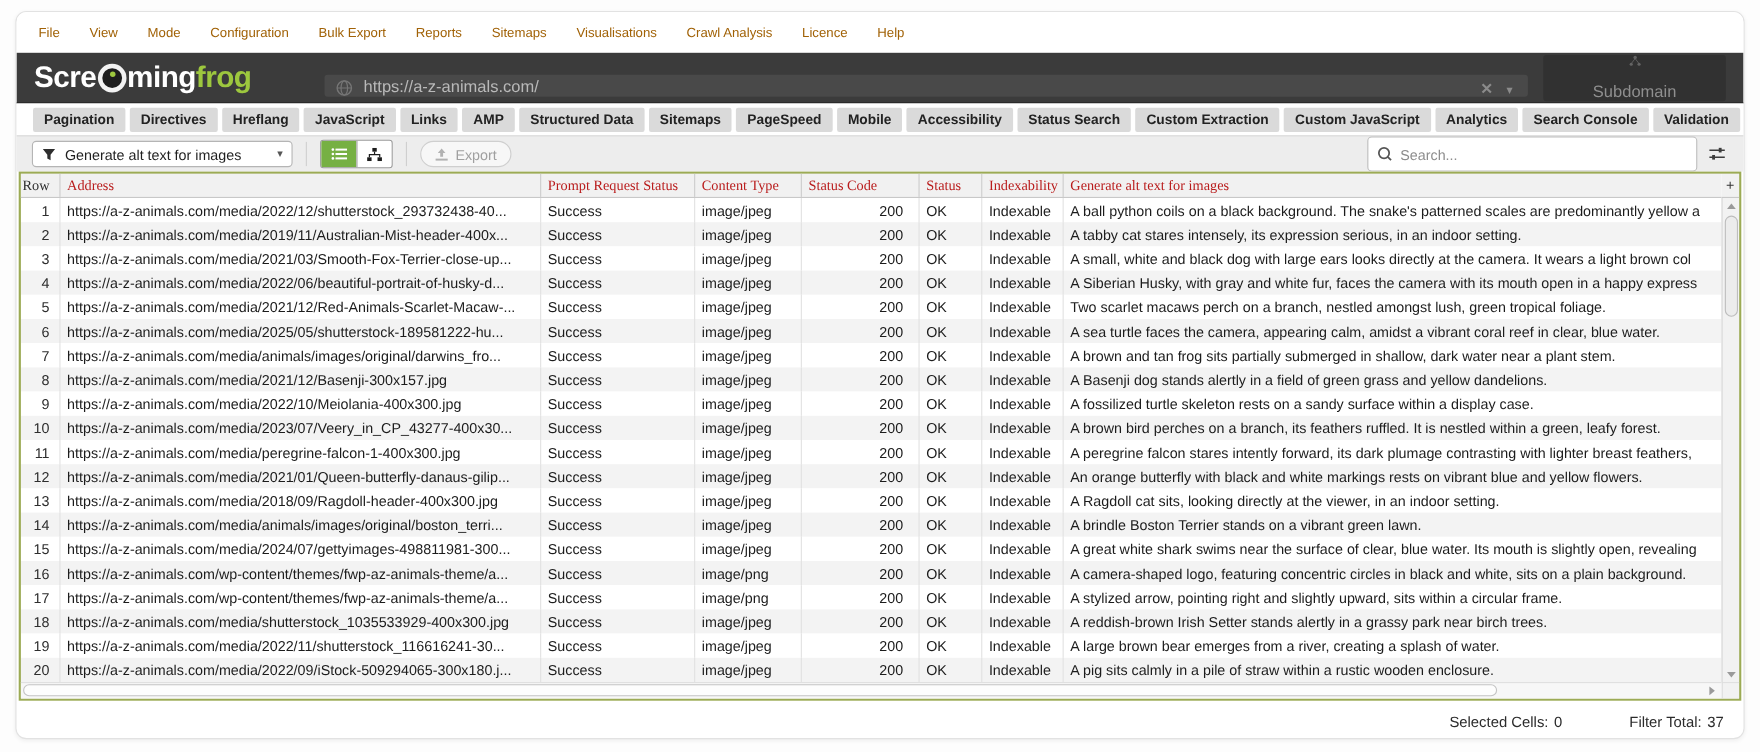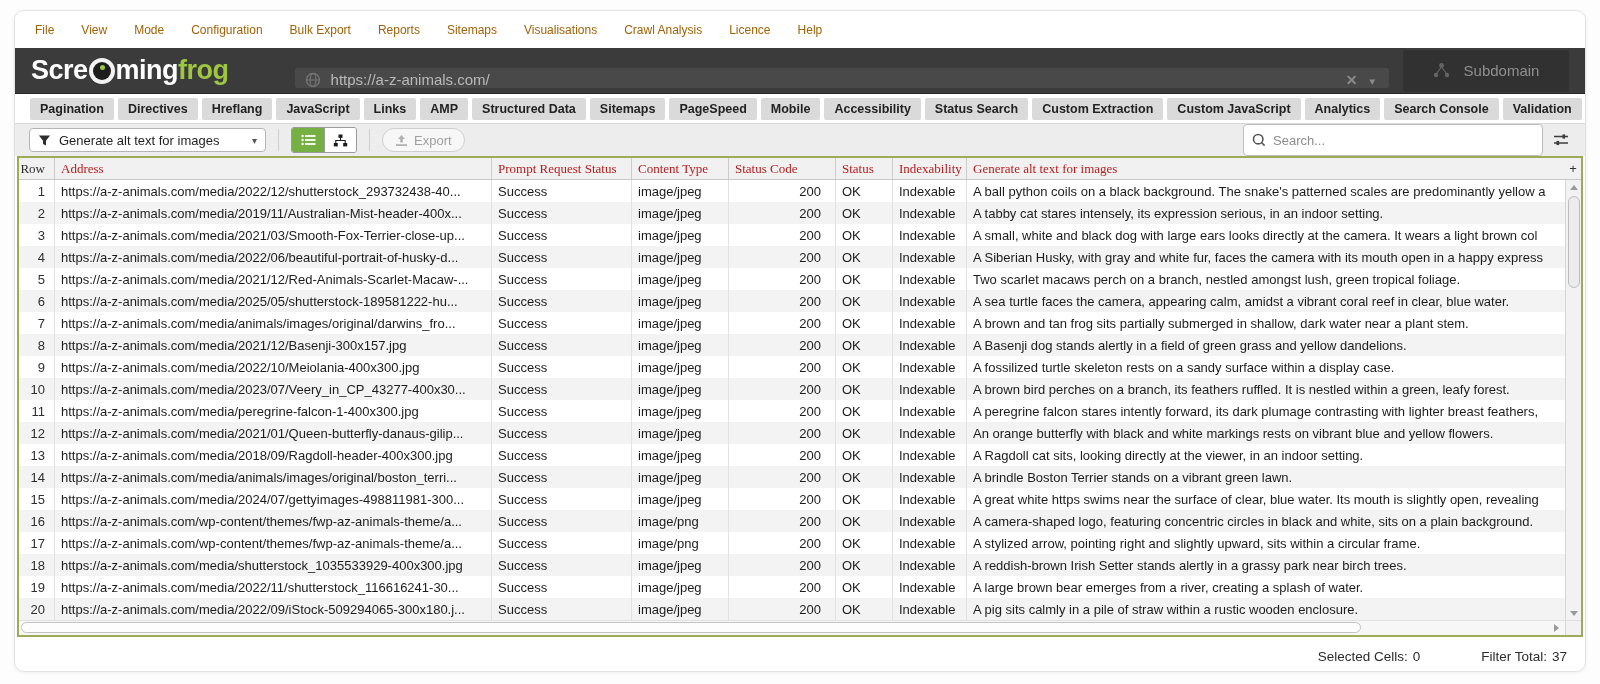--- a/index.html
+++ b/index.html
@@ -15,21 +15,21 @@
   .logo { display:flex; align-items:center; font-size:27px; font-weight:bold; color:#fff; letter-spacing:-.5px; white-space:nowrap; }
   .logo .frog-eye { width:26px; height:26px; border-radius:50%; background:#f2f2f2; margin:0 1px; position:relative; display:inline-block; }
   .logo .frog-eye:before { content:""; position:absolute; left:4px; top:4px; width:18px; height:18px; border-radius:50%; background:#1d1d1d; }
   .logo .frog-eye:after { content:""; position:absolute; left:11px; top:7px; width:5px; height:5px; border-radius:50%; background:#9dc73e; }
   .logo .green { color:#9dc73e; }
   .urlfield { flex:1; margin-left:66px; margin-right:14px; height:20px; background:#494949; border-radius:3px; display:flex; align-items:flex-end; padding:0 10px;margin-top:14px; }
   .urlfield input { flex:1; background:transparent; border:none; outline:none; color:#b9b9b9; font-size:15px; font-family:"Liberation Sans", sans-serif; }
   .urlfield .globe { width:16px; height:16px; margin-right:10px; opacity:.55; }
   .urlfield .clear-x { color:#8b8b8b; font-size:14px; font-weight:bold; padding:0 8px; cursor:pointer; }
   .urlfield .caret { color:#8b8b8b; font-size:11px; padding:0 4px; cursor:pointer; }
-  .subdomain-btn { width:166px; height:42px; background:#313131; border-radius:3px; display:flex; align-items:center; justify-content:center; gap:14px; color:#8f8f8f; font-size:15px; cursor:pointer; }
+  .subdomain-btn { width:166px; height:42px; background:#313131; border-radius:3px; display:flex; align-items:center; justify-content:center; gap:14px; color:#8f8f8f; font-size:15px; cursor:pointer;flex-direction:column; }
   .subdomain-btn svg { opacity:.55; }
 
   
   .tabbar { height:29px; background:#fff; display:flex; align-items:center; gap:4px; padding:0 15px; }
   .tab { height:22px; display:flex; align-items:center; padding:0 10px; background:#dadada; border-radius:2px; font-size:12.5px; font-weight:bold; color:#222; white-space:nowrap; cursor:pointer; }
 
   
   .toolbar { height:33px; background:#ededed; border-top:1px solid #d9d9d9; display:flex; align-items:center; padding:0 14px; }
   .filter-select { width:237px; height:24px; background:#fff; border:1px solid #b5b5b5; border-radius:4px; display:flex; align-items:center; padding:0 8px; gap:8px; cursor:pointer; }
   .filter-select .label { flex:1; font-size:13px; color:#1f1f1f; white-space:nowrap; overflow:hidden; }
@@ -411,21 +411,21 @@
         </div>
 
         <div class="trow">
           <div class="td c-row">15</div>
           <div class="td c-addr">https://a-z-animals.com/media/2024/07/gettyimages-498811981-300...</div>
           <div class="td c-prs">Success</div>
           <div class="td c-ct">image/jpeg</div>
           <div class="td c-sc">200</div>
           <div class="td c-st">OK</div>
           <div class="td c-idx">Indexable</div>
-          <div class="td c-alt">A great white https swims near the surface of clear, blue water.  Its mouth is slightly open, revealing</div>
+          <div class="td c-alt">A great white shark swims near the surface of clear, blue water.  Its mouth is slightly open, revealing</div>
         </div>
 
         <div class="trow">
           <div class="td c-row">16</div>
           <div class="td c-addr">https://a-z-animals.com/wp-content/themes/fwp-az-animals-theme/a...</div>
           <div class="td c-prs">Success</div>
           <div class="td c-ct">image/png</div>
           <div class="td c-sc">200</div>
           <div class="td c-st">OK</div>
           <div class="td c-idx">Indexable</div>

